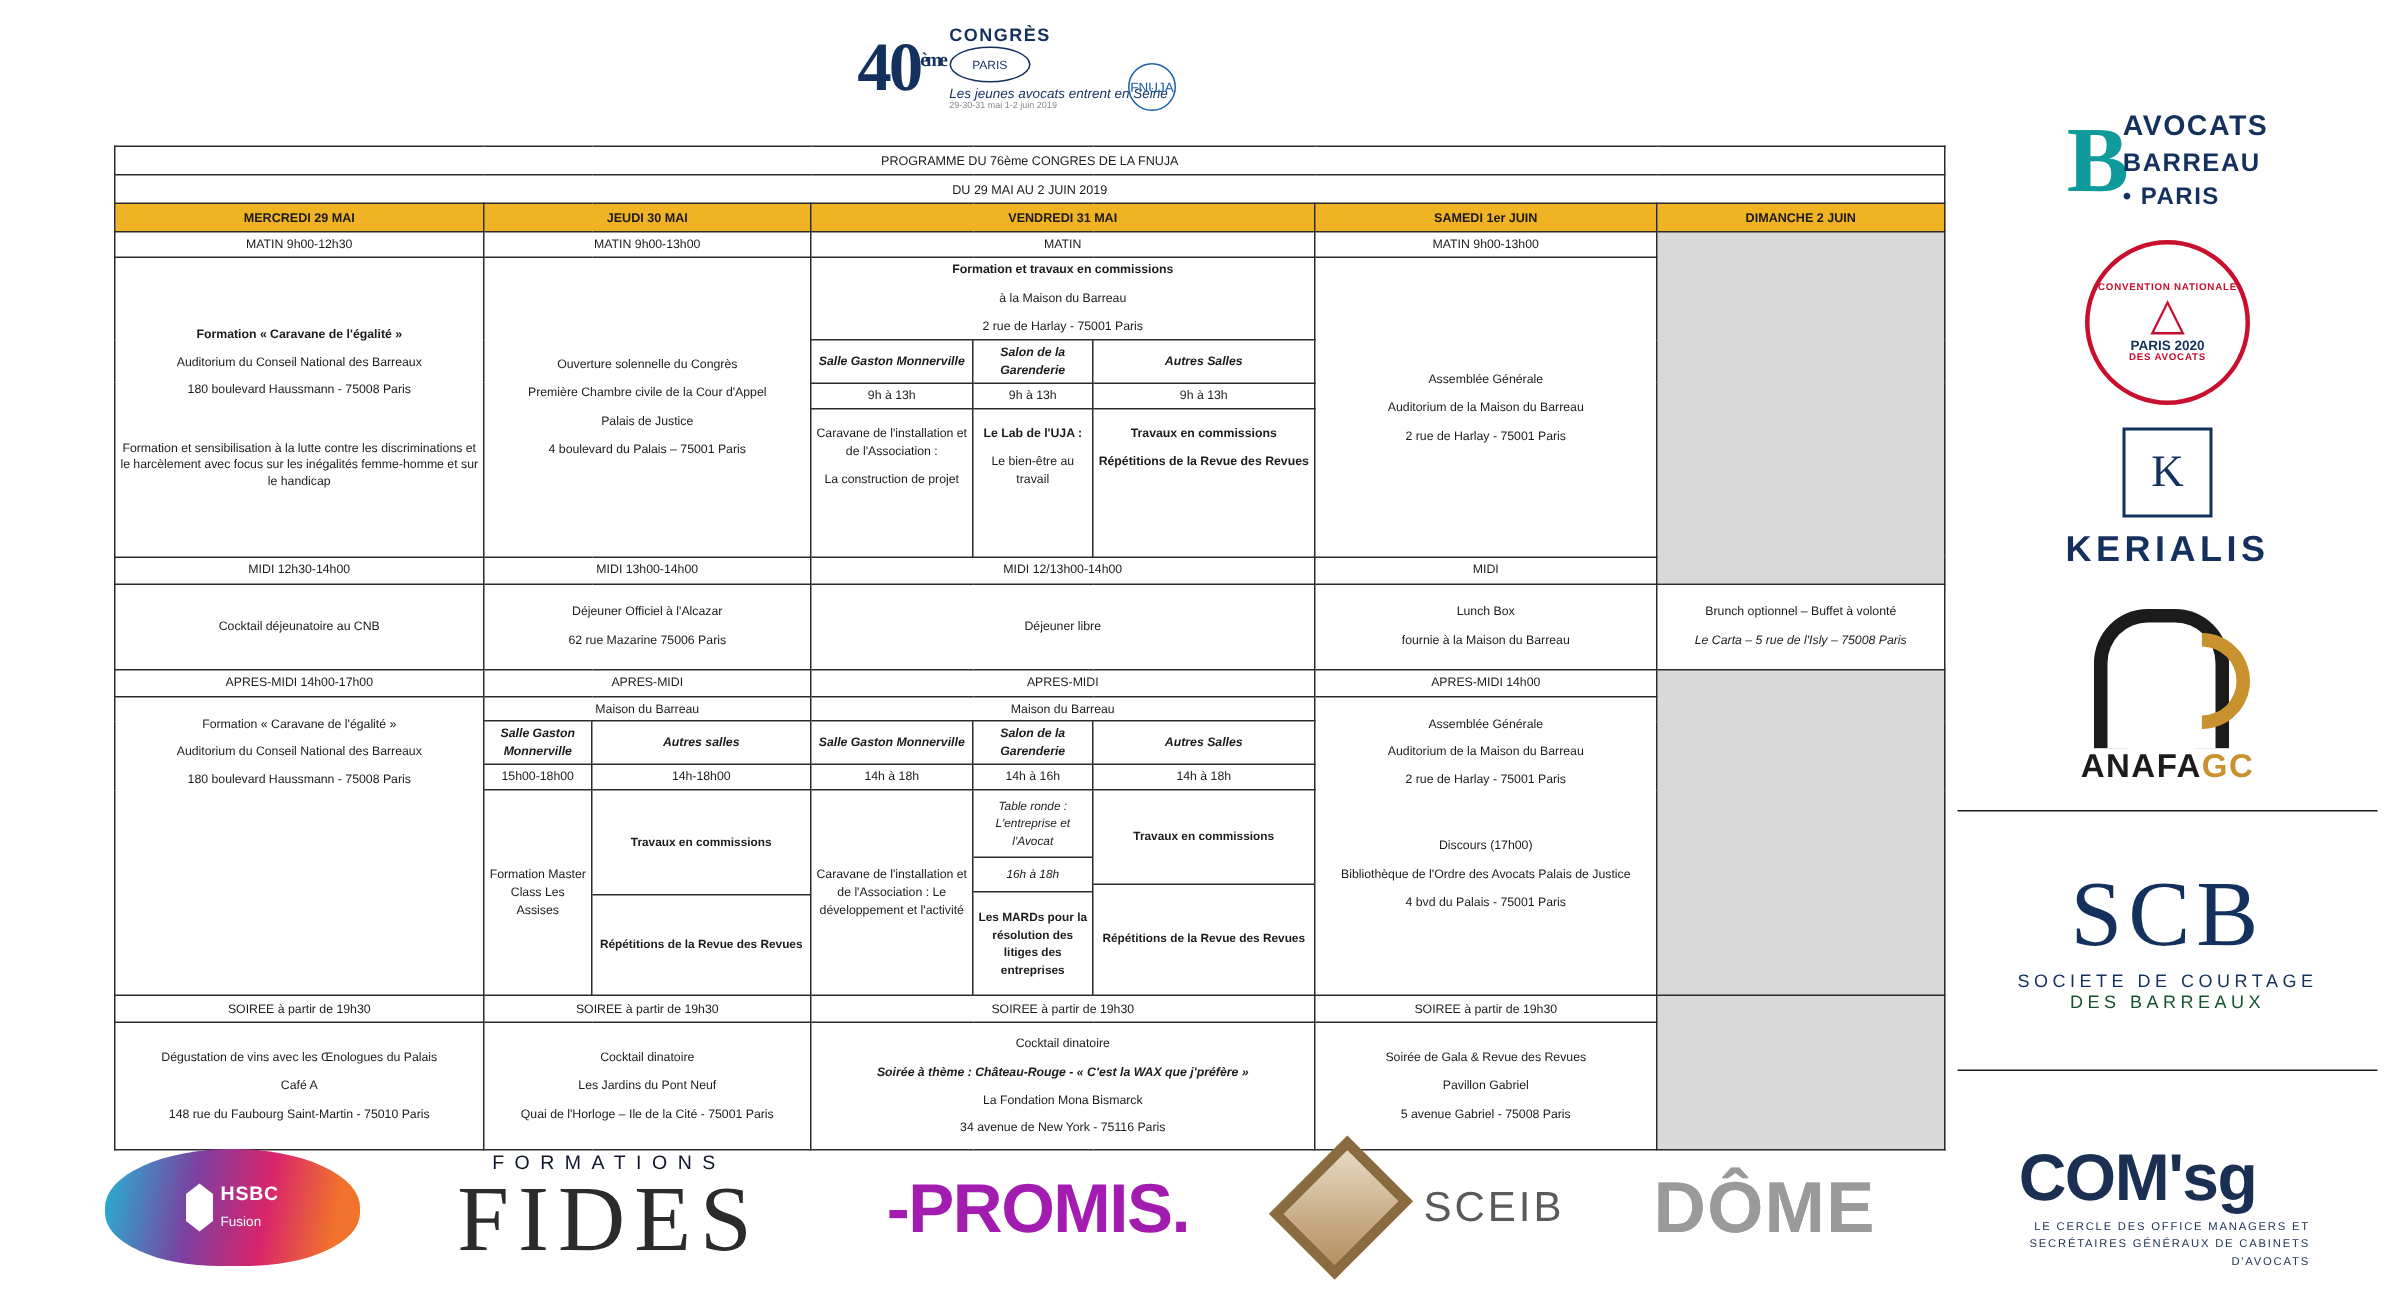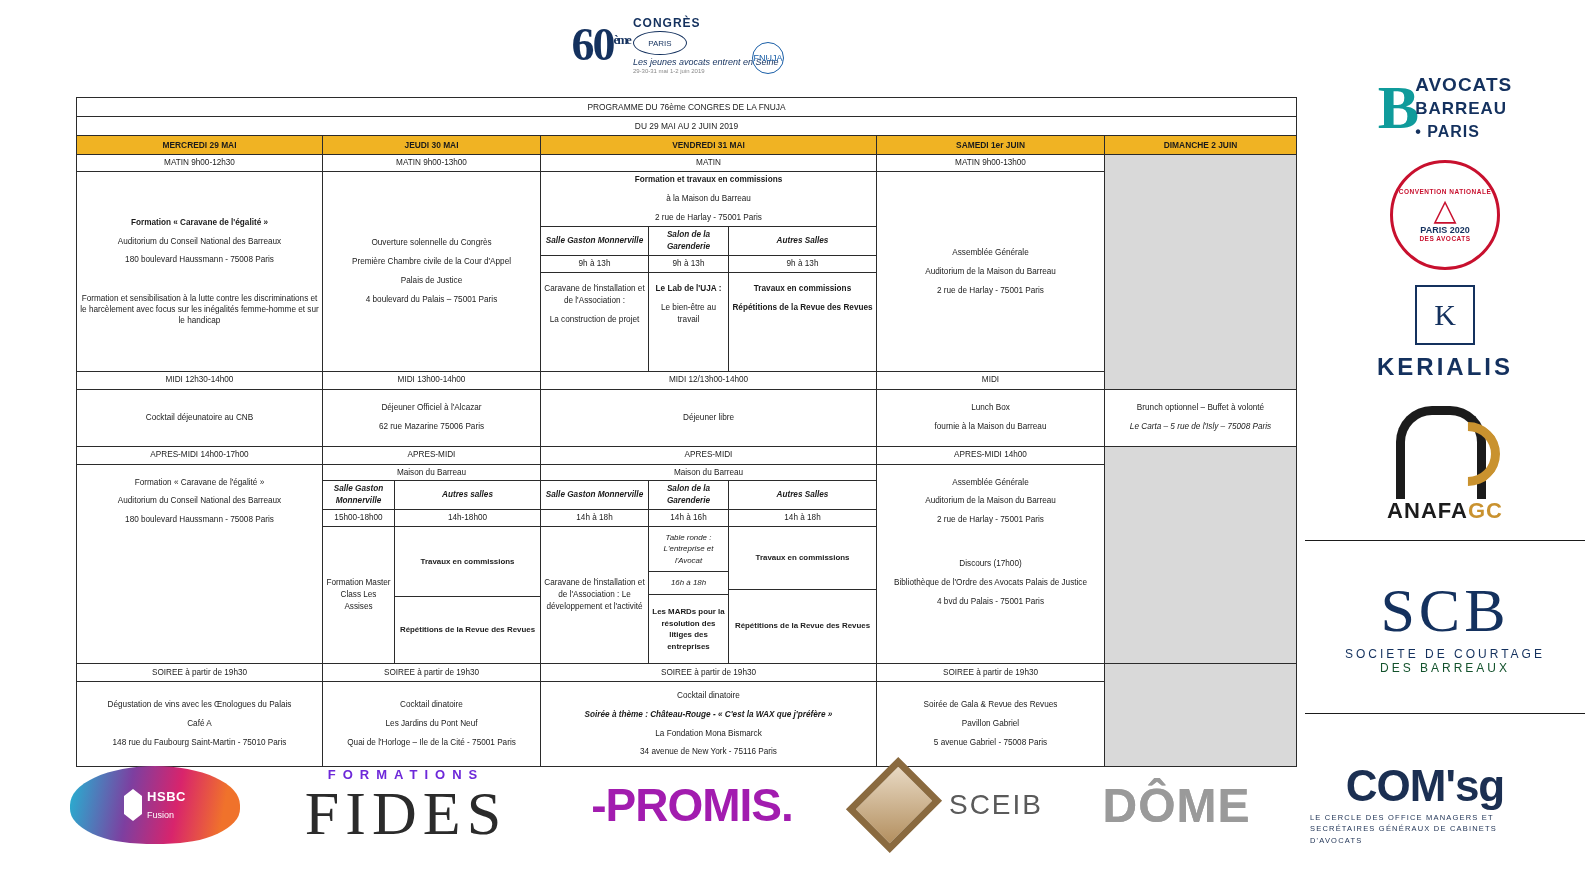--- a/index.html
+++ b/index.html
@@ -129,21 +129,21 @@
   .hsbc-hex:before,.hsbc-hex:after{
     content:"";position:absolute;left:0;width:0;height:0;border-left:9px solid transparent;border-right:9px solid transparent;
   }
   .hsbc-hex:before{top:-7px;border-bottom:7px solid #ffffff;}
   .hsbc-hex:after{bottom:-7px;border-top:7px solid #ffffff;}
   .hsbc-txt{color:#fff;line-height:1.05;}
   .hsbc-txt .t1{font-size:13px;font-weight:bold;letter-spacing:.5px;}
   .hsbc-txt .t2{font-size:9px;}
 
   .fides{width:230px;flex-direction:column;}
-  .fides-top{font-size:13px;letter-spacing:7px;color:#6d28d9;font-weight:bold;}
+  .fides-top{font-size:13px;letter-spacing:7px;color:#0f172a;}
   .fides-main{font-family:"Liberation Serif",serif;font-size:62px;letter-spacing:6px;color:#2b2b2b;line-height:1;}
 
   .promis{width:260px;}
   .promis-txt{font-size:46px;font-weight:bold;color:#a21caf;letter-spacing:-1px;}
 
   .sceib{width:180px;gap:24px;}
   .sceib-mark{
     width:60px;height:60px;transform:rotate(45deg);
     border:7px solid #8a6a3f;background:linear-gradient(135deg,#e8d9c3,#b38f5f);
   }
@@ -151,27 +151,27 @@
 
   .dome{width:185px;}
   .dome-txt{
     font-size:48px;letter-spacing:1px;font-weight:bold;
     background:linear-gradient(180deg,#cfcfcf,#7b7b7b);
     -webkit-background-clip:text;background-clip:text;color:#9a9a9a;
   }
 
   .comsg{width:230px;flex-direction:column;}
   .comsg-main{font-size:44px;font-weight:bold;color:#1b2f52;letter-spacing:-1px;line-height:1;}
-  .comsg-sub{font-size:7.5px;letter-spacing:1.2px;color:#1b2f52;text-align:left;margin-top:4px;line-height:1.5;}
+  .comsg-sub{font-size:7.5px;letter-spacing:1.2px;color:#1b2f52;text-align:right;margin-top:4px;line-height:1.5;}
 </style>
 </head>
 <body>
 
 <div class="congress-logo">
-  <span class="logo-70"><span>60</span><span class="logo-sup">ème</span></span>
+  <span class="logo-70"><span>40</span><span class="logo-sup">ème</span></span>
   <span class="logo-right">
     <span class="logo-congres">CONGRÈS</span>
     <span class="logo-paris">PARIS</span>
     <span class="logo-tag">Les jeunes avocats entrent en Seine</span>
     <span class="logo-date">29-30-31 mai
 1-2 juin 2019</span>
   </span>
   <span class="logo-seine">FNUJA</span>
 </div>
 

